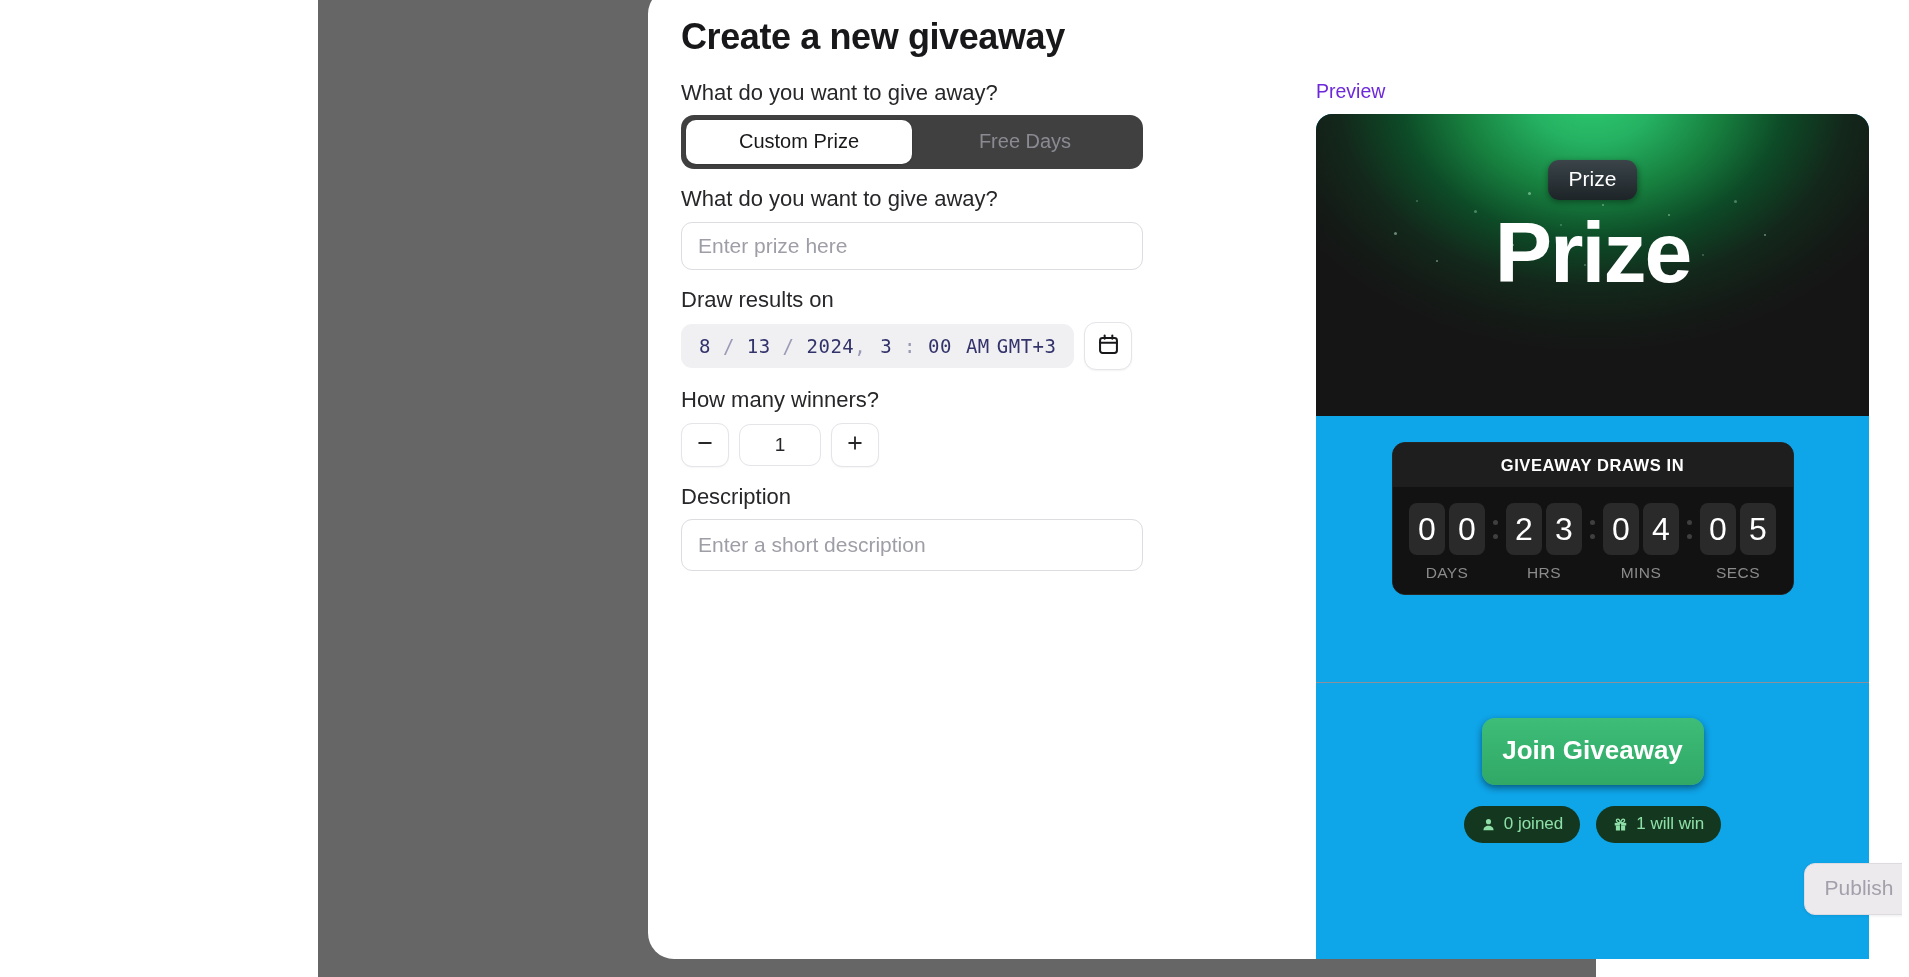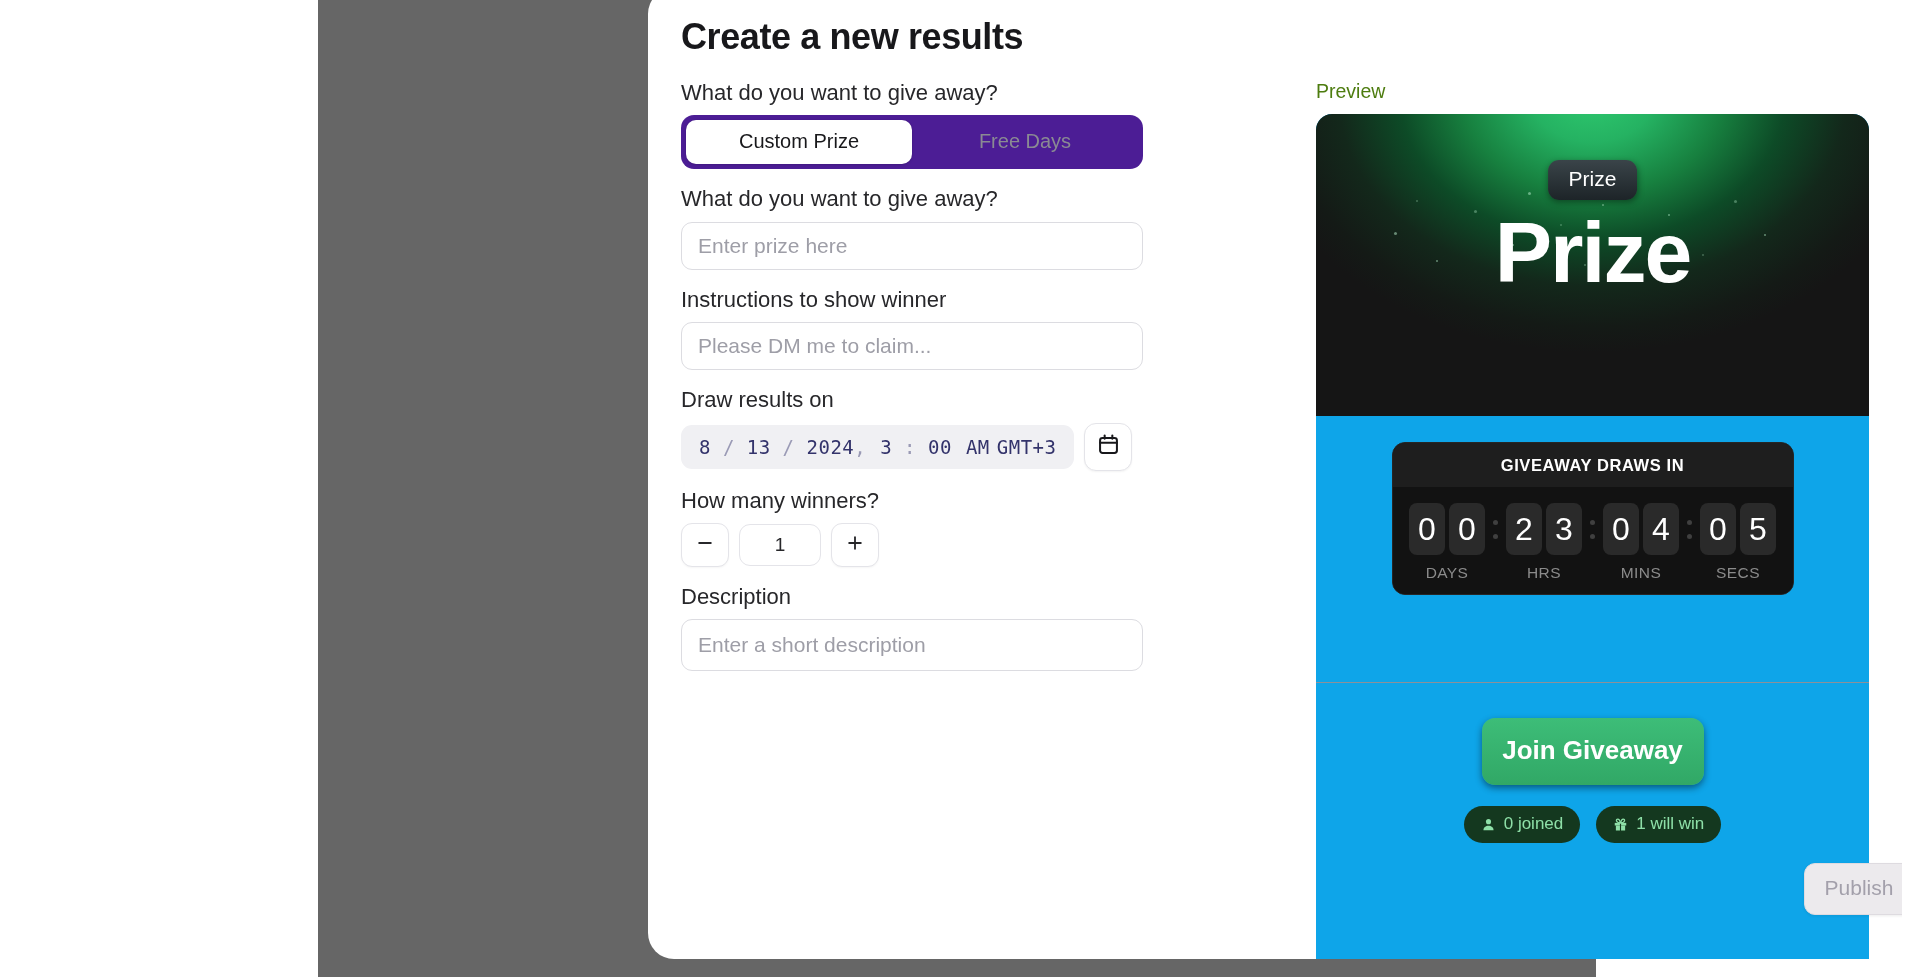--- a/index.html
+++ b/index.html
@@ -53,21 +53,21 @@
     font-size: 22px;
     color: #27272a;
     margin-bottom: 9px;
     line-height: 1.2;
   }
   .field-block { margin-bottom: 17px; }
 
   
   #tab-switch {
     display: flex;
-    background: #4c1d95;
+    background: #404040;
     border-radius: 13px;
     padding: 5px;
     width: 462px;
     box-sizing: border-box;
   }
   .tab-btn {
     flex: 1;
     text-align: center;
     font-size: 20px;
     padding: 10px 0 11px;
@@ -150,21 +150,21 @@
   }
 
   
   #preview-col {
     position: absolute;
     left: 668px; top: 92px;
     width: 560px;
   }
   #preview-label {
     font-size: 19.5px;
-    color: #4d7c0f;
+    color: #6d28d9;
     margin-bottom: 11px;
   }
   #preview-card {
     width: 553px;
     height: 933px;
     border-radius: 16px;
     overflow: hidden;
     background: #0ea5e9;
     position: relative;
   }
@@ -339,41 +339,37 @@
   }
 </style>
 </head>
 <body>
 
 <div id="viewport">
 
   <div id="window-frame">
     <div id="app-card">
 
-      <div id="page-title">Create a new results</div>
+      <div id="page-title">Create a new giveaway</div>
 
       <div id="form-col">
 
         <div class="field-block">
           <div class="field-label">What do you want to give away?</div>
           <div id="tab-switch">
             <div class="tab-btn active">Custom Prize</div>
             <div class="tab-btn">Free Days</div>
           </div>
         </div>
 
         <div class="field-block">
           <div class="field-label">What do you want to give away?</div>
           <input class="text-input" type="text" placeholder="Enter prize here" style="">
         </div>
 
-        <div class="field-block">
-          <div class="field-label">Instructions to show winner</div>
-          <input class="text-input" type="text" placeholder="Please DM me to claim..." style="">
-        </div>
 
         <div class="field-block">
           <div class="field-label">Draw results on</div>
           <div id="date-row">
             <div id="date-pill">
               <span>8</span>
                 <span class="sep">&nbsp;/&nbsp;</span>
                 <span>13</span>
                 <span class="sep">&nbsp;/&nbsp;</span>
                 <span>2024</span>

